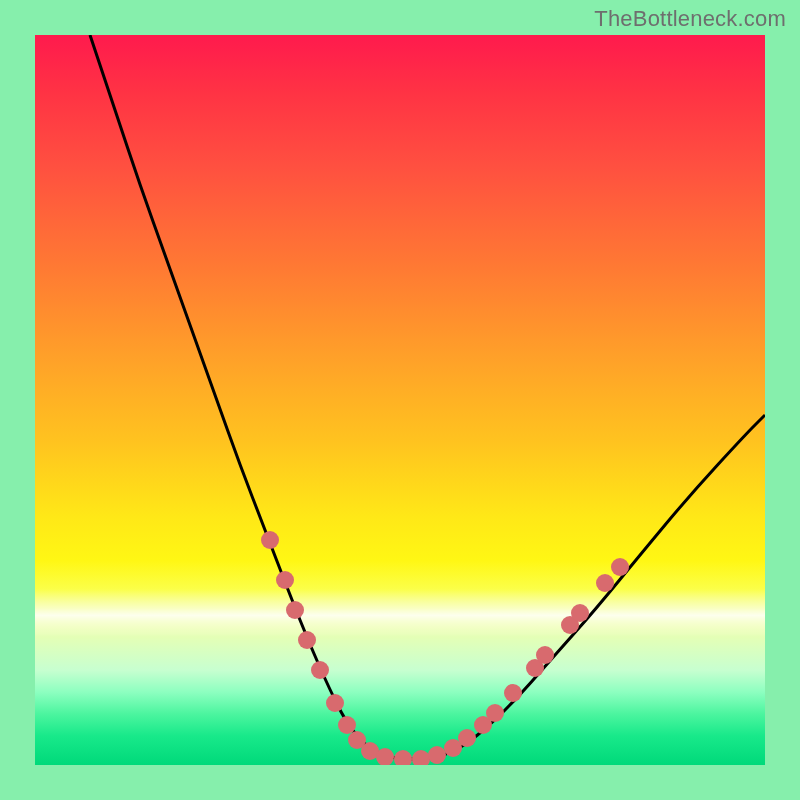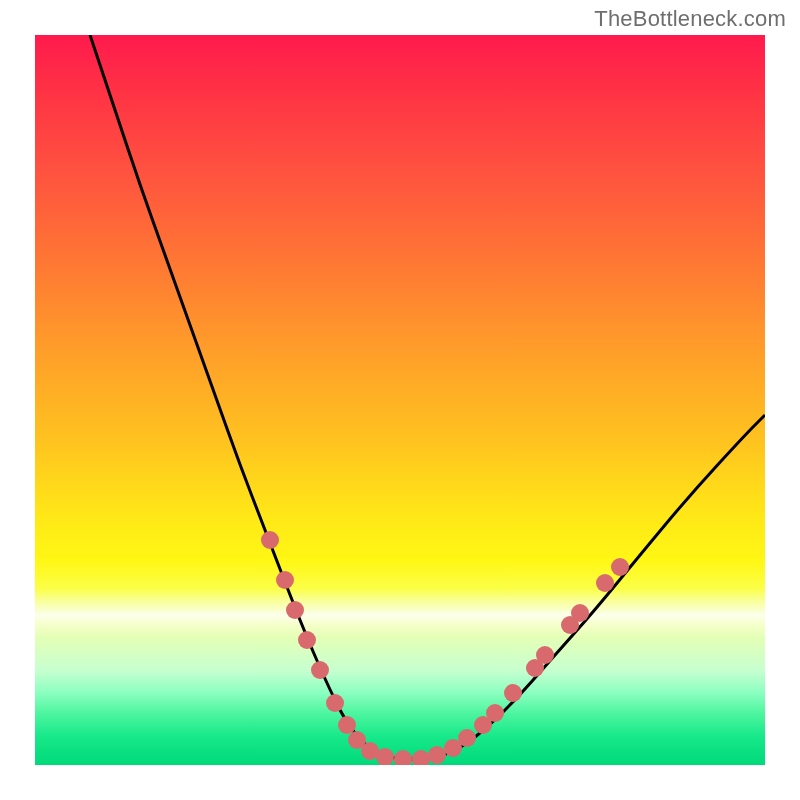--- a/index.html
+++ b/index.html
@@ -8,21 +8,21 @@
     width: 800px;
     height: 800px;
     background: #000;
     overflow: hidden;
     font-family: Arial, Helvetica, sans-serif;
   }
   .outer {
     position: relative;
     width: 800px;
     height: 800px;
-    background: #ffffff;
+    background: #86efac;
   }
   .plot {
     position: absolute;
     left: 35px;
     top: 35px;
     width: 730px;
     height: 730px;
     background: linear-gradient(
       to bottom,
       #ff1a4d 0%,

